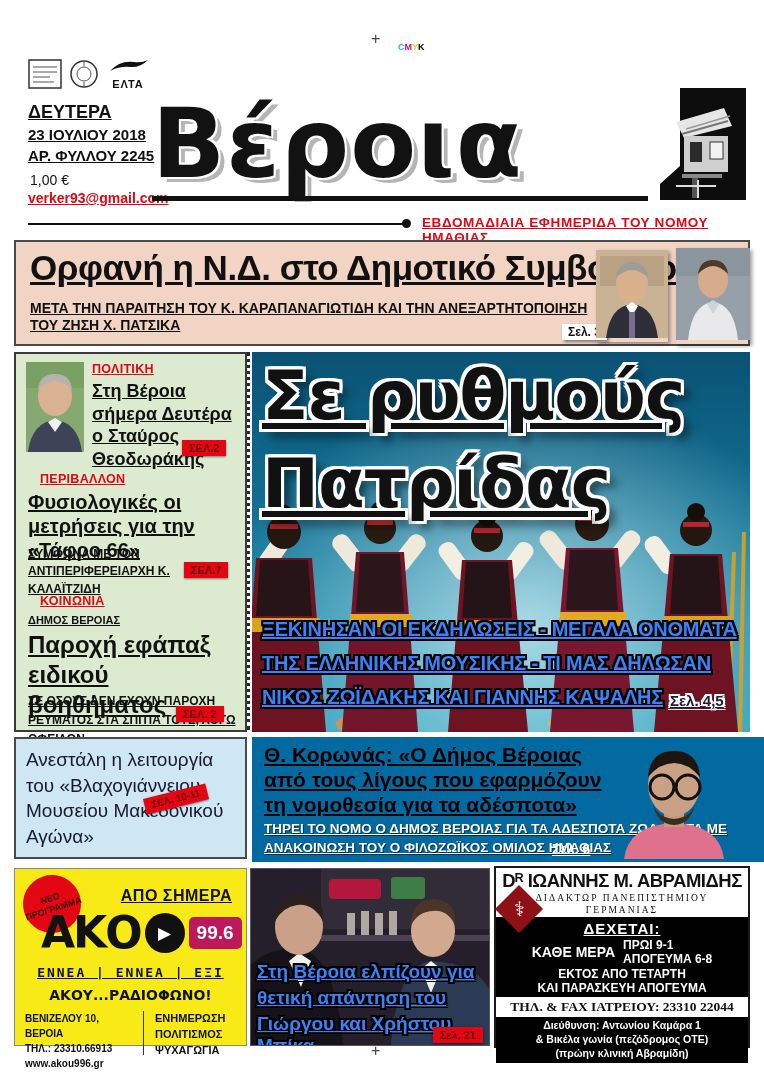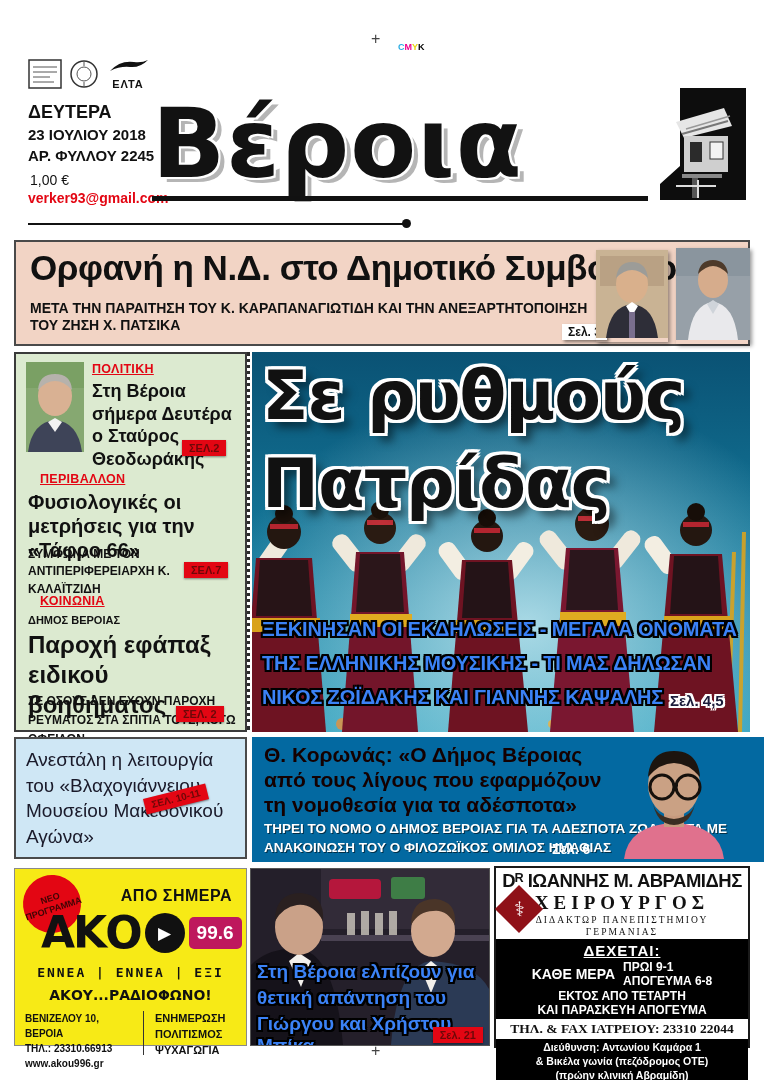--- a/index.html
+++ b/index.html
@@ -1,19 +1,19 @@
 <!DOCTYPE html>
 <html><head>
 <meta charset="utf-8">
 <style>
   html,body{margin:0;padding:0;background:#fff;}
   .page{position:relative;width:764px;height:1080px;background:#fff;overflow:hidden;
         font-family:"Liberation Sans",sans-serif;color:#111;}
   .abs{position:absolute;}
-  .b{font-weight:bold;}
+  .b{font-weight:bold;text-decoration:underline;}
   .red{color:#e30613;}
   
   .outl-w2{text-shadow:-2px -2px 0 #fff,0 -2px 0 #fff,2px -2px 0 #fff,-2px 0 0 #fff,2px 0 0 #fff,-2px 2px 0 #fff,0 2px 0 #fff,2px 2px 0 #fff;}
   .outl-w3{text-shadow:-3px -3px 0 #fff,0 -3px 0 #fff,3px -3px 0 #fff,-3px 0 0 #fff,3px 0 0 #fff,-3px 3px 0 #fff,0 3px 0 #fff,3px 3px 0 #fff,8px 8px 10px rgba(0,0,0,.55);}
   .outl-b2{color:#3b82f6;text-shadow:-2px -2px 0 #000,0 -2px 0 #000,2px -2px 0 #000,-2px 0 0 #000,2px 0 0 #000,-2px 2px 0 #000,0 2px 0 #000,2px 2px 0 #000;}
   .badge{display:inline-block;background:#e30613;color:#6d0808;font-weight:bold;font-size:11px;
          line-height:16px;padding:0 7px;box-shadow:0 1px 2px rgba(0,0,0,.45);}
   .cat{color:#e30613;font-weight:bold;font-size:12.5px;text-decoration:underline;letter-spacing:.3px;}
   .masthead{font-family:"DejaVu Sans",sans-serif;font-weight:bold;font-size:96px;line-height:1;
             letter-spacing:1px;color:#121212;
@@ -76,20 +76,21 @@
       <rect x="64" y="54" width="13" height="17" fill="#f2f2f2" stroke="#333"></rect>
       <rect x="36" y="86" width="40" height="4" fill="#888"></rect>
       <rect x="46" y="90" width="6" height="20" fill="#555"></rect>
       <line x1="30" y1="98" x2="70" y2="98" stroke="#ddd" stroke-width="2"></line>
       <line x1="52" y1="92" x2="52" y2="110" stroke="#ddd" stroke-width="2"></line>
     </svg>
   </div>
 
   <div class="abs" style="left:28px;top:223px;width:378px;height:2px;background:#111;"></div>
   <div class="abs" style="left:402px;top:219px;width:9px;height:9px;border-radius:50%;background:#111;"></div>
+  <div class="abs red b" style="left:422px;top:215px;font-size:13.5px;letter-spacing:.6px;">ΕΒΔΟΜΑΔΙΑΙΑ ΕΦΗΜΕΡΙΔΑ ΤΟΥ ΝΟΜΟΥ ΗΜΑΘΙΑΣ</div>
 
   <div class="abs" style="left:14px;top:240px;width:736px;height:106px;background:#f2d4c5;border:2px solid #4a4a4a;box-sizing:border-box;">
     <div class="abs b" style="left:14px;top:6px;font-size:35px;letter-spacing:-.5px;">Ορφανή η Ν.Δ. στο Δημοτικό Συμβούλιο</div>
     <div class="abs b" style="left:14px;top:58px;width:560px;font-size:14px;line-height:1.2;">ΜΕΤΑ ΤΗΝ ΠΑΡΑΙΤΗΣΗ ΤΟΥ Κ. ΚΑΡΑΠΑΝΑΓΙΩΤΙΔΗ ΚΑΙ ΤΗΝ ΑΝΕΞΑΡΤΗΤΟΠΟΙΗΣΗ ΤΟΥ ΖΗΣΗ Χ. ΠΑΤΣΙΚΑ</div>
     <span class="abs chip" style="left:546px;top:82px;">Σελ. 3</span>
 
     <div class="abs" style="left:580px;top:8px;box-shadow:2px 2px 4px rgba(0,0,0,.4);">
       <svg width="72" height="88" viewBox="0 0 72 88">
         <rect width="72" height="88" fill="#c9b394"></rect>
         <rect x="4" y="6" width="64" height="30" fill="#b9a184"></rect>
@@ -311,21 +312,20 @@
     <div class="abs b outl-b2" style="left:6px;top:118px;font-size:19px;">θετική απάντηση του</div>
     <div class="abs b outl-b2" style="left:6px;top:144px;font-size:19px;">Γιώργου και Χρήστου Μπίκα</div>
     <span class="abs badge" style="right:6px;bottom:2px;">Σελ. 21</span>
   </div>
 
   <div class="abs" style="left:494px;top:866px;width:256px;height:182px;border:2px solid #1a1a1a;box-sizing:border-box;background:#fff;">
     <div class="abs" style="left:6px;top:24px;width:34px;height:34px;background:#8f1118;transform:rotate(45deg);display:flex;align-items:center;justify-content:center;">
       <span style="transform:rotate(-45deg);color:#fff;font-size:20px;">⚕</span>
     </div>
     <div style="text-align:center;font-weight:800;font-size:18.5px;letter-spacing:-.5px;padding-top:2px;">Dᴿ ΙΩΑΝΝΗΣ Μ. ΑΒΡΑΜΙΔΗΣ</div>
-    <div class="serif" style="text-align:center;font-weight:bold;font-size:19px;letter-spacing:5px;">ΧΕΙΡΟΥΡΓΟΣ</div>
     <div class="serif" style="text-align:center;font-size:9.5px;letter-spacing:2px;line-height:1.3;">ΔΙΔΑΚΤΩΡ ΠΑΝΕΠΙΣΤΗΜΙΟΥ</div>
     <div class="serif" style="text-align:center;font-size:9.5px;letter-spacing:2px;line-height:1.3;">ΓΕΡΜΑΝΙΑΣ</div>
     <div style="background:#000;color:#fff;text-align:center;padding:3px 0 2px;">
       <div style="font-size:15px;font-weight:bold;text-decoration:underline;letter-spacing:1px;">ΔΕΧΕΤΑΙ:</div>
       <div style="display:flex;justify-content:center;align-items:center;gap:8px;margin-top:1px;">
         <span style="font-size:14px;font-weight:bold;">ΚΑΘΕ ΜΕΡΑ</span>
         <span style="text-align:left;font-size:12px;font-weight:bold;line-height:1.2;">
           <div>ΠΡΩΙ 9-1</div>
           <div>ΑΠΟΓΕΥΜΑ 6-8</div>
         </span>

